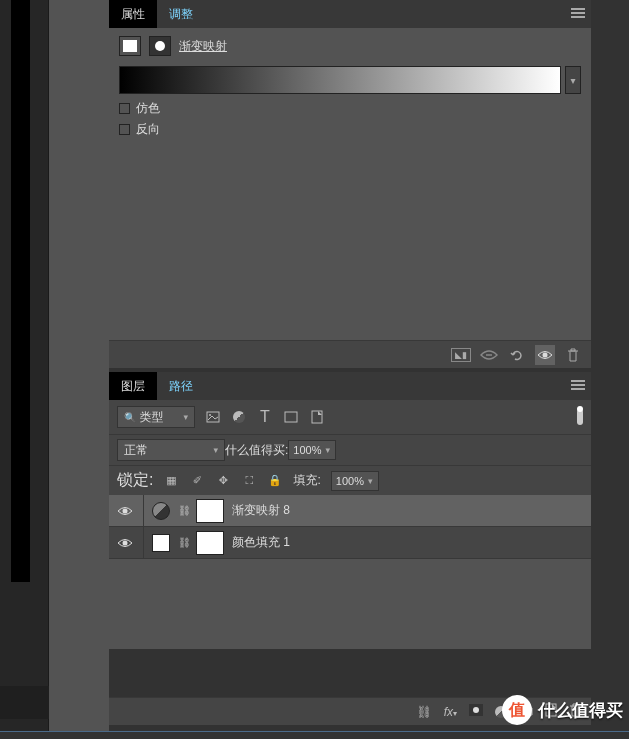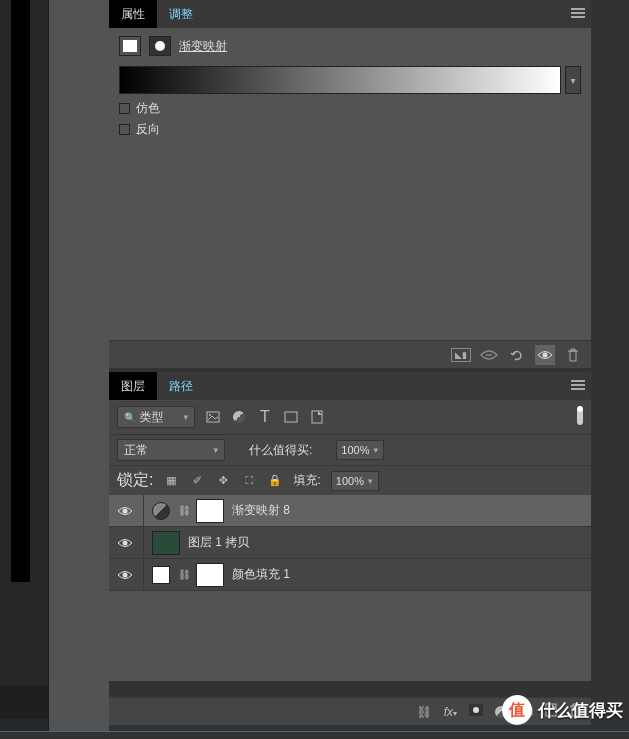--- a/index.html
+++ b/index.html
@@ -44,21 +44,21 @@
     .layers-toolbar { background: #454545; padding: 6px 8px; display: flex; align-items: center; gap: 10px; }
     .type-search { display: flex; align-items: center; background: #535353; border: 1px solid #333; height: 22px; padding: 0 6px; width: 78px; }
     .search-icon { color: #aaa; font-size: 10px; margin-right: 3px; }
     .type-text { font-size: 12px; color: #ddd; }
     .dd-arrow { color: #aaa; font-size: 9px; margin-left: auto; }
     .filter-icons { display: flex; gap: 10px; }
     .filter-icon { width: 16px; height: 16px; display: flex; align-items: center; justify-content: center; color: #bbb; cursor: pointer; }
     .toggle-pill { width: 6px; height: 16px; background: #ccc; border-radius: 3px; margin-left: auto; position: relative; }
     .toggle-pill::before { content: ''; position: absolute; top: -3px; left: 0; width: 6px; height: 6px; background: #fff; border-radius: 50%; }
     
-    .blend-row { background: #454545; padding: 4px 8px; display: flex; align-items: center; gap: 24px; border-top: 1px solid #383838; }
+    .blend-row { background: #454545; padding: 4px 8px; display: flex; align-items: center; gap: 0; border-top: 1px solid #383838; }
     .blend-select { background: #535353; border: 1px solid #333; height: 22px; width: 108px; padding: 0 6px; font-size: 12px; color: #ddd; display: flex; align-items: center; }
     .opacity-label { font-size: 12px; color: #ddd; }
     .pct-select { background: #535353; border: 1px solid #333; height: 20px; width: 48px; padding: 0 4px; font-size: 11px; color: #ddd; display: flex; align-items: center; }
     
     .lock-row { background: #454545; padding: 4px 8px; display: flex; align-items: center; gap: 10px; border-top: 1px solid #383838; }
     .lock-label { font-size: 16px; color: #ddd; }
     .lock-icon { width: 16px; height: 16px; display: flex; align-items: center; justify-content: center; color: #bbb; font-size: 11px; }
     
     .layer-list { background: #454545; }
     .layer-row { display: flex; align-items: center; height: 32px; border-bottom: 1px solid #383838; padding: 0 6px; gap: 8px; }
@@ -237,31 +237,20 @@
         <span class="layer-name">渐变映射 8</span>
       </div>
       <div class="layer-row">
         <div class="vis-eye">
             <svg viewBox="0 0 16 12">
               <path d="M1 6 Q8 -1 15 6 Q8 13 1 6 Z" stroke="#ddd" fill="none"></path>
               <circle cx="8" cy="6" r="2.5" fill="#ddd"></circle>
             </svg>
           </div>
         <div class="divider"></div>
-        <div class="layer-thumb"></div>
-        <span class="layer-name">图层 1 拷贝</span>
-      </div>
-      <div class="layer-row">
-        <div class="vis-eye">
-            <svg viewBox="0 0 16 12">
-              <path d="M1 6 Q8 -1 15 6 Q8 13 1 6 Z" stroke="#ddd" fill="none"></path>
-              <circle cx="8" cy="6" r="2.5" fill="#ddd"></circle>
-            </svg>
-          </div>
-        <div class="divider"></div>
         <div class="solid-thumb"></div>
         <div class="link-icon">⛓</div>
         <div class="mask-thumb"></div>
         <span class="layer-name">颜色填充 1</span>
       </div>
     </div>
     <div class="empty-layer-area"></div>
     <div class="layers-footer">
       <div class="lf-icon">⛓</div>
       <div class="lf-icon"><i>fx</i><span style="font-size:8px">▾</span></div>

